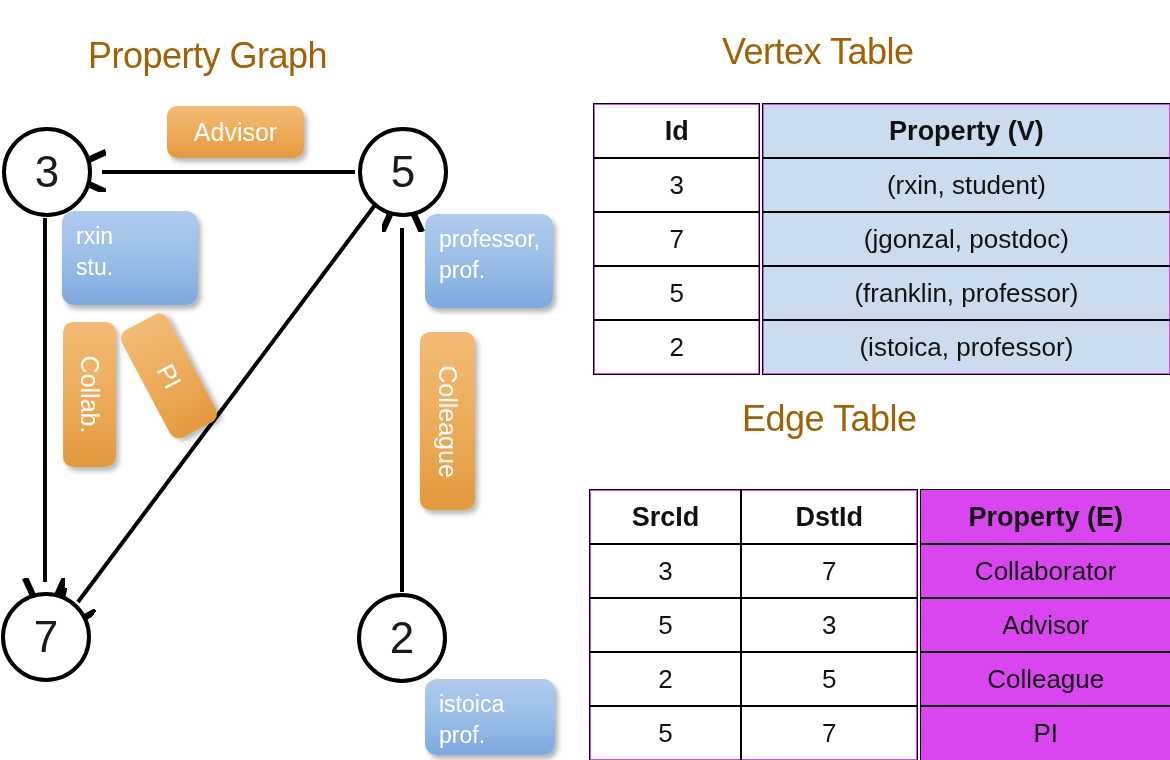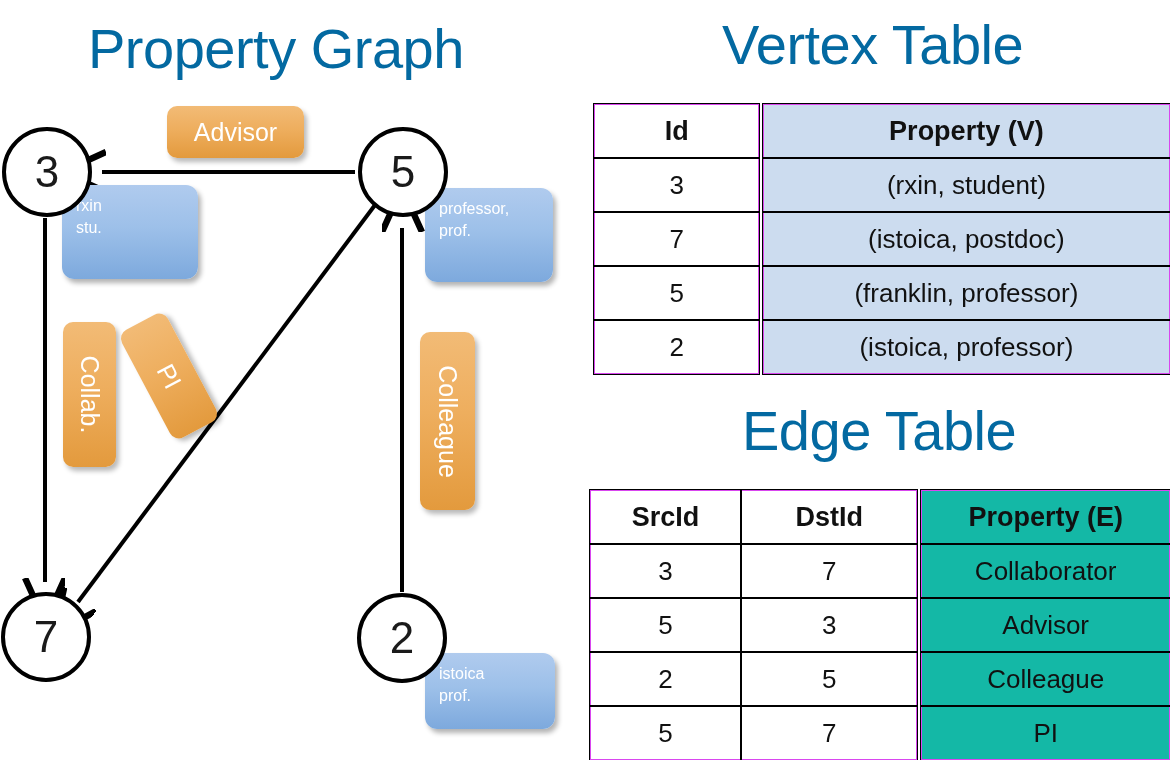--- a/index.html
+++ b/index.html
@@ -11,28 +11,29 @@
     position: relative;
     font-family: "Liberation Sans", sans-serif;
     overflow: hidden;
     color: #000;
   }
 
   
   .title {
     position: absolute;
     font-weight: 400;
-    font-size: 56px;
+    font-size: 36px;
     letter-spacing: -0.5px;
-    color: #0369a1;
-    white-space: nowrap;
+    color: #a16207;
+    white-space: nowrap;
+    margin-top: 19px;
   }
   #title-property-graph { left: 88px;  top: 16px; }
   #title-vertex-table   { left: 722px; top: 12px; }
-  #title-edge-table     { left: 742px; top: 398px; text-align: center; }
+  #title-edge-table     { left: 742px; top: 379px; text-align: center; }
 
   
   #graph-panel {
     position: absolute;
     left: 0; top: 0;
     width: 585px; height: 760px;
   }
   #graph-edges {
     position: absolute; left: 0; top: 0;
     width: 585px; height: 760px;
@@ -57,24 +58,25 @@
   #node-7 { left: 1px;   top: 592px; }
   #node-2 { left: 357px; top: 593px; }
 
   
   .prop-box {
     position: absolute;
     border-radius: 12px;
     background: linear-gradient(to bottom, #b0cbee 0%, #9dc0e9 45%, #7da9dd 100%);
     box-shadow: 3px 4px 5px rgba(0,0,0,0.30);
     color: #ffffff;
-    font-size: 16px;
+    font-size: 23px;
     line-height: 1.35;
     padding: 10px 14px 12px 14px;
     box-sizing: border-box;
+    margin-top: 26px;
   }
   #prop-rxin     { left: 62px;  top: 185px; width: 136px; height: 94px; }
   #prop-franklin { left: 425px; top: 188px; width: 128px; height: 94px; }
   #prop-jgonzal  { left: 60px;  top: 652px; width: 142px; height: 92px; }
   #prop-istoica  { left: 425px; top: 653px; width: 130px; height: 76px; }
 
   
   .edge-label {
     position: absolute;
     border-radius: 10px;
@@ -138,21 +140,21 @@
 
   #vertex-table { left: 594px; top: 104px; }
   #vertex-table td, #vertex-table th { height: 52px; }
   #vertex-table .col-id   { width: 182px; }
   #vertex-table .col-prop { width: 444px; background: #ccdcef; }
 
   #edge-table { left: 590px; top: 490px; border-radius: 25px; }
   #edge-table td, #edge-table th { height: 52px; }
   #edge-table .col-src  { width: 150px; }
   #edge-table .col-dst  { width: 176px; }
-  #edge-table .col-prop { width: 248px; background: #14b8a6; }
+  #edge-table .col-prop { width: 248px; background: #d946ef; }
 
   .cellspacer { border: none !important; outline: none !important; width: 4px; background: #fff !important; }
 </style>
 </head>
 <body>
 
 <div class="title" id="title-property-graph">Property Graph</div>
 <div class="title" id="title-vertex-table">Vertex Table</div>
 <div class="title" id="title-edge-table">Edge Table</div>
 
@@ -224,21 +226,21 @@
   </thead>
   <tbody>
     <tr>
       <td class="col-id">3</td>
       <td class="cellspacer"></td>
       <td class="col-prop">(rxin, student)</td>
     </tr>
     <tr>
       <td class="col-id">7</td>
       <td class="cellspacer"></td>
-      <td class="col-prop">(istoica, postdoc)</td>
+      <td class="col-prop">(jgonzal, postdoc)</td>
     </tr>
     <tr>
       <td class="col-id">5</td>
       <td class="cellspacer"></td>
       <td class="col-prop">(franklin, professor)</td>
     </tr>
     <tr>
       <td class="col-id">2</td>
       <td class="cellspacer"></td>
       <td class="col-prop">(istoica, professor)</td>

